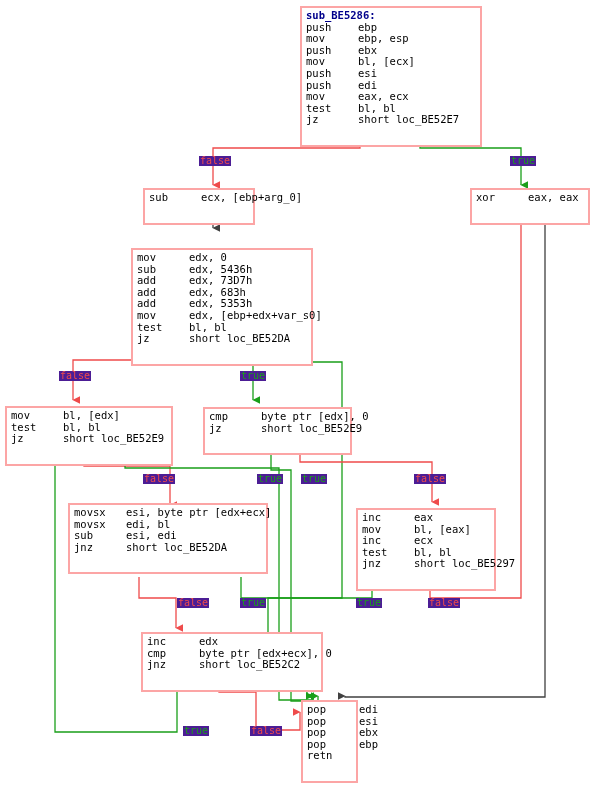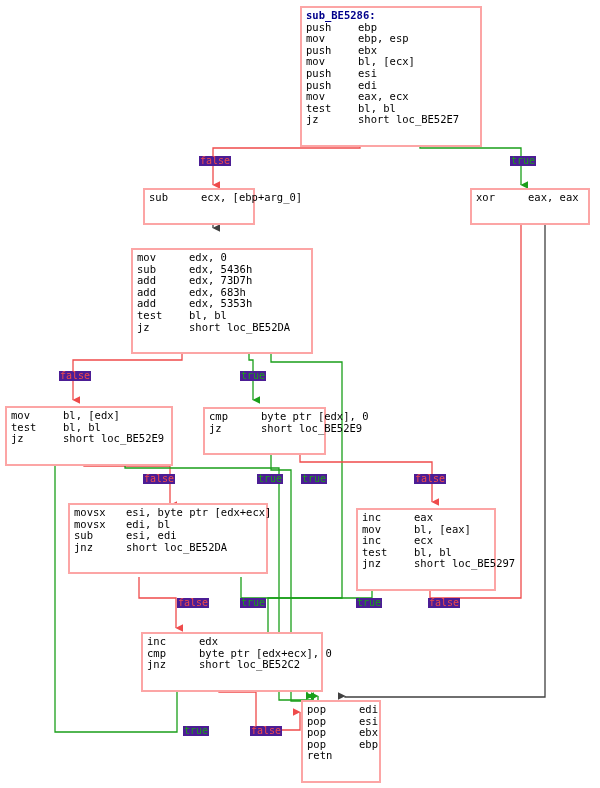--- a/index.html
+++ b/index.html
@@ -138,35 +138,36 @@
   <div class="node" style="left:143px; top:188px; width:112px;">
     <span class="node-line"><span class="mn">sub</span><span>ecx, [ebp+arg_0]</span></span>
   </div>
 
   <div class="node" style="left:131px; top:248px; width:182px;">
     <span class="node-line"><span class="mn">mov</span><span>edx, 0</span></span>
     <span class="node-line"><span class="mn">sub</span><span>edx, 5436h</span></span>
     <span class="node-line"><span class="mn">add</span><span>edx, 73D7h</span></span>
     <span class="node-line"><span class="mn">add</span><span>edx, 683h</span></span>
     <span class="node-line"><span class="mn">add</span><span>edx, 5353h</span></span>
+    <span class="node-line"><span class="mn">mov</span><span>edx, [ebp+edx+var_s0]</span></span>
     <span class="node-line"><span class="mn">test</span><span>bl, bl</span></span>
     <span class="node-line"><span class="mn">jz</span><span>short loc_BE52DA</span></span>
   </div>
 
   <div class="node" style="left:470px; top:188px; width:120px;">
     <span class="node-line"><span class="mn">xor</span><span>eax, eax</span></span>
   </div>
 
   <div class="node" style="left:5px; top:406px; width:168px;">
     <span class="node-line"><span class="mn">mov</span><span>bl, [edx]</span></span>
     <span class="node-line"><span class="mn">test</span><span>bl, bl</span></span>
     <span class="node-line"><span class="mn">jz</span><span>short loc_BE52E9</span></span>
   </div>
 
-  <div class="node" style="left:203px; top:407px; width:123px;">
+  <div class="node" style="left:203px; top:407px; width:149px;">
     <span class="node-line"><span class="mn">cmp</span><span>byte ptr [edx], 0</span></span>
     <span class="node-line"><span class="mn">jz</span><span>short loc_BE52E9</span></span>
   </div>
 
   <div class="node" style="left:68px; top:503px; width:200px;">
     <span class="node-line"><span class="mn">movsx</span><span>esi, byte ptr [edx+ecx]</span></span>
     <span class="node-line"><span class="mn">movsx</span><span>edi, bl</span></span>
     <span class="node-line"><span class="mn">sub</span><span>esi, edi</span></span>
     <span class="node-line"><span class="mn">jnz</span><span>short loc_BE52DA</span></span>
   </div>
@@ -178,21 +179,21 @@
     <span class="node-line"><span class="mn">test</span><span>bl, bl</span></span>
     <span class="node-line"><span class="mn">jnz</span><span>short loc_BE5297</span></span>
   </div>
 
   <div class="node" style="left:141px; top:632px; width:182px;">
     <span class="node-line"><span class="mn">inc</span><span>edx</span></span>
     <span class="node-line"><span class="mn">cmp</span><span>byte ptr [edx+ecx], 0</span></span>
     <span class="node-line"><span class="mn">jnz</span><span>short loc_BE52C2</span></span>
   </div>
 
-  <div class="node" style="left:301px; top:700px; width:80px;">
+  <div class="node" style="left:301px; top:700px; width:57px;">
     <span class="node-line"><span class="mn">pop</span><span>edi</span></span>
     <span class="node-line"><span class="mn">pop</span><span>esi</span></span>
     <span class="node-line"><span class="mn">pop</span><span>ebx</span></span>
     <span class="node-line"><span class="mn">pop</span><span>ebp</span></span>
     <span class="node-line"><span class="mn">retn</span><span></span></span>
   </div>
 
   <span class="edge-label lbl-false" style="left:199px; top:156px;">false</span>
 
   <span class="edge-label lbl-true" style="left:510px; top:156px;">true</span>

